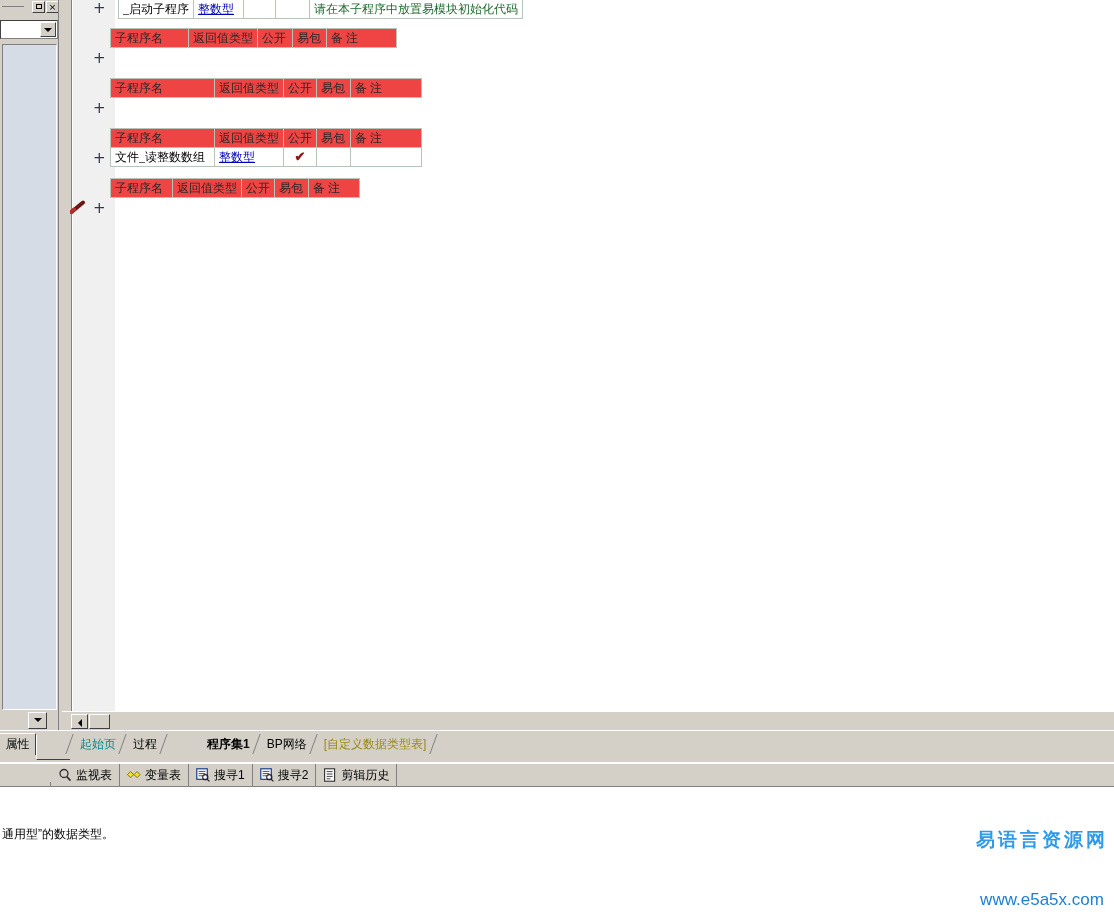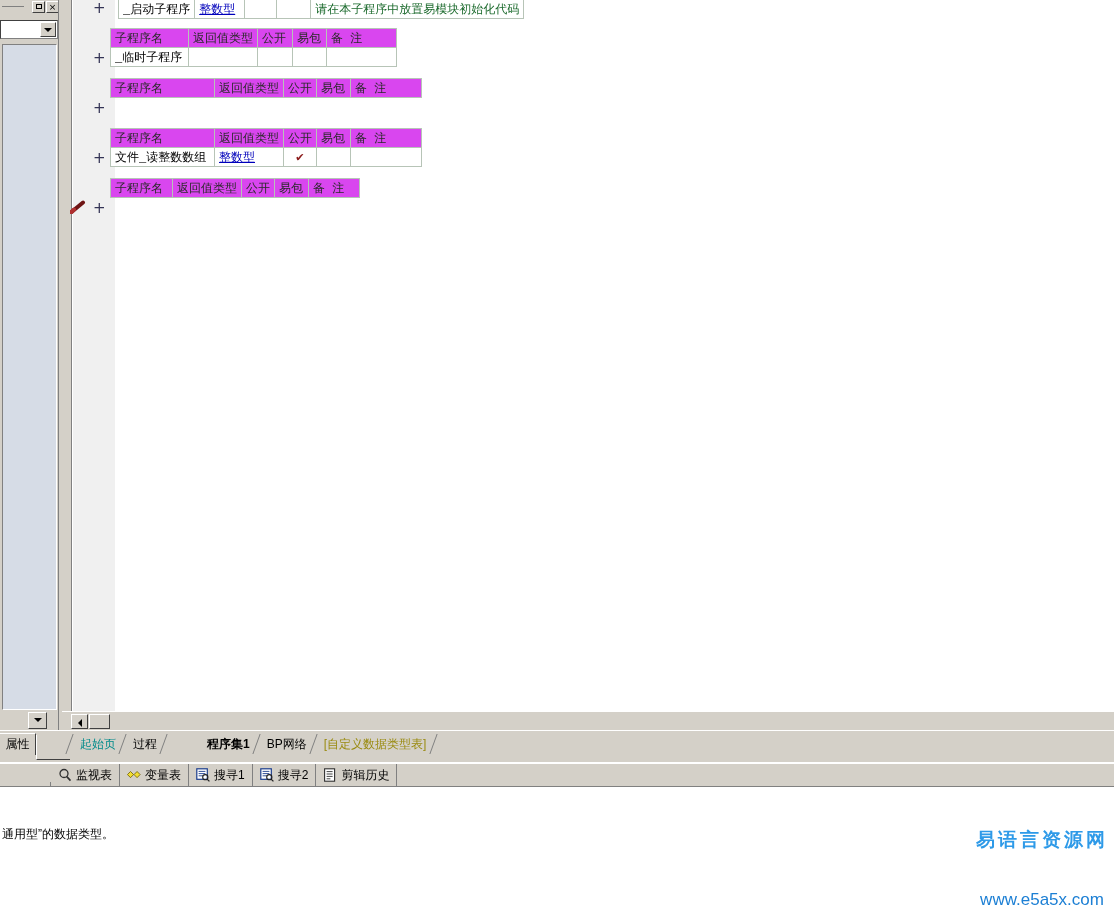--- a/index.html
+++ b/index.html
@@ -170,34 +170,34 @@
     left: 8px;
     top: 200px;
     width: 16px; height: 14px;
   }
 
   
   .proc-table {
     position: absolute;
     border-collapse: collapse;
     background: #ffffff;
-    font-family: Liberation Mono, monospace;
+    font-family: Liberation Serif, serif;
     font-size: 12px;
     padding-left: 32px;
   }
   .proc-table td {
     border: 1px solid #b7c4b7;
     height: 19px;
     padding: 0 4px;
     white-space: nowrap;
     vertical-align: middle;
     box-sizing: border-box;
   }
   .proc-table tr.hdr td {
-    background: #d946ef;
+    background: #ef4444;
     color: #2a2a2a;
   }
   .proc-table tr.body td {
     background: #ffffff;
   }
   .cell-name { color: #000; }
   .cell-type { color: #0000bb; text-decoration: underline; }
   .cell-check {
     text-align: center;
     color: #8b1a1a;
@@ -445,27 +445,20 @@
     </table>
 
   <table class="proc-table" style="left:48px; top:28px;" id="t2">
     <tbody>
         <tr class="hdr">
       <td style="width:78px;">子程序名</td>
       <td style="width:68px;">返回值类型</td>
       <td style="width:35px;">公开</td>
       <td style="width:34px;">易包</td>
       <td style="width:70px;">备 注</td>
-    </tr>
-    <tr class="body">
-      <td class="cell-name">_临时子程序</td>
-      <td class="cell-type"></td>
-      <td></td>
-      <td></td>
-      <td class="cell-note"></td>
     </tr>
   </tbody>
     </table>
 
   <table class="proc-table" style="left:48px; top:78px;" id="t3">
     <tbody>
         <tr class="hdr">
       <td style="width:104px;">子程序名</td>
       <td style="width:68px;">返回值类型</td>
       <td style="width:33px;">公开</td>

